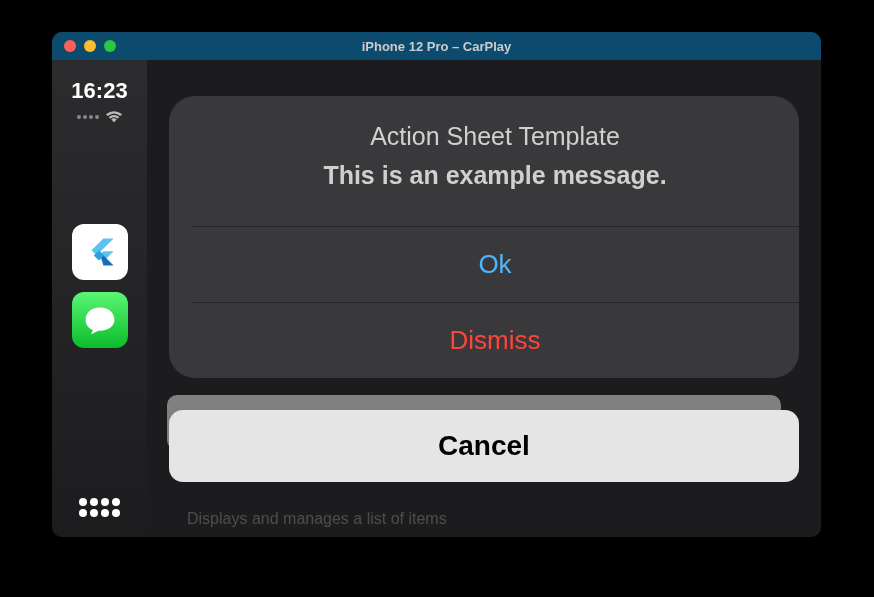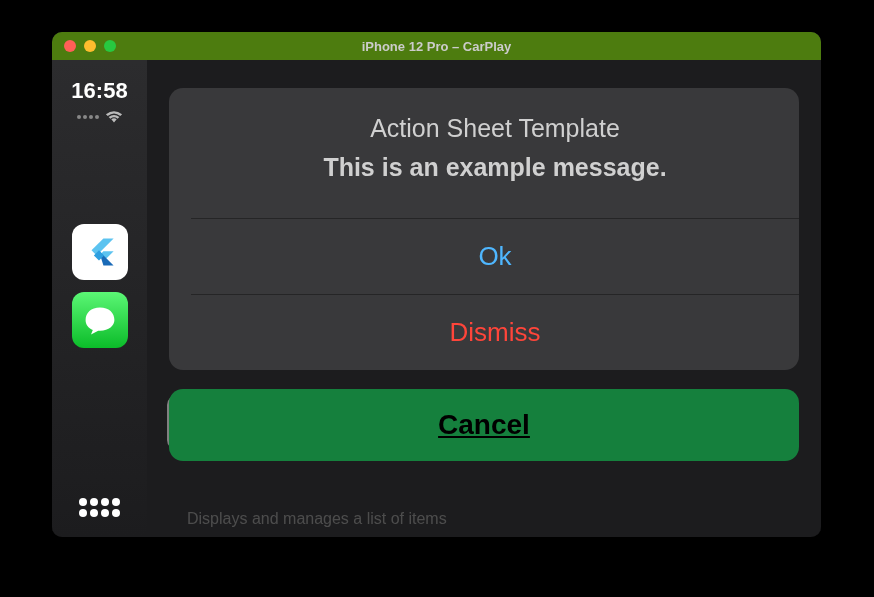--- a/index.html
+++ b/index.html
@@ -21,21 +21,21 @@
       top: 32px;
       width: 769px;
       height: 505px;
       background: #2a2a2a;
       border-radius: 10px;
       overflow: hidden;
       box-shadow: 0 10px 40px rgba(0,0,0,0.5);
     }
     .titlebar {
       height: 28px;
-      background: #4d7c0f;
+      background: #0c4a6e;
       display: flex;
       align-items: center;
       padding: 0 12px;
       position: relative;
     }
     .traffic-lights {
       display: flex;
       gap: 8px;
     }
     .traffic-light {
@@ -173,23 +173,23 @@
     .action-sheet-overlay {
       position: absolute;
       inset: 0;
       display: flex;
       flex-direction: column;
       justify-content: flex-start;
       padding: 20px 22px 20px 22px;
     }
     .action-sheet {
       background: rgba(60, 60, 62, 0.92);
-      border-radius: 14px;
+      border-radius: 26px;
       overflow: hidden;
-      margin-top: 8px;
+      margin-top: 16px;
       padding-left: 22px;
     }
     .action-sheet-header {
       padding: 26px 20px 36px 20px;
       text-align: center;
     }
     .action-sheet-title {
       color: #d0d0d0;
       font-size: 25px;
       font-weight: 400;
@@ -208,48 +208,47 @@
       font-weight: 400;
       cursor: pointer;
     }
     .action-destructive {
       color: #ff453a;
     }
     .action-default {
       color: #4fb7ff;
     }
     .cancel-button {
-      margin-top: 19px;
-      background: #15803d;
+      margin-top: 32px;
+      background: #e5e5e5;
       border-radius: 14px;
       padding: 20px 0;
       text-align: center;
       color: #000;
       font-size: 28px;
       font-weight: 600;
       cursor: pointer;
-      text-decoration: underline;
     }
   </style>
 </head>
 <body>
 
 <div class="window">
   <div class="titlebar">
     <div class="traffic-lights">
       <div class="traffic-light tl-red"></div>
       <div class="traffic-light tl-yellow"></div>
       <div class="traffic-light tl-green"></div>
     </div>
     <div class="titlebar-title">iPhone 12 Pro – CarPlay</div>
   </div>
 
   <div class="carplay-screen">
     <div class="sidebar">
-      <div class="sidebar-time">16:58</div>
+      <div class="sidebar-time">16:23</div>
       <div class="sidebar-status">
         <div class="signal-dots">
           <div class="signal-dot"></div>
           <div class="signal-dot"></div>
           <div class="signal-dot"></div>
           <div class="signal-dot"></div>
         </div>
         <svg class="wifi-icon" viewBox="0 0 20 14">
           <path d="M10 13 L7 9.5 Q10 7.5 13 9.5 Z M4 7 Q10 2.5 16 7 L14 9 Q10 5.8 6 9 Z M1 4 Q10 -3 19 4 L17 6 Q10 0.2 3 6 Z" fill="#bbb"></path>
         </svg>

